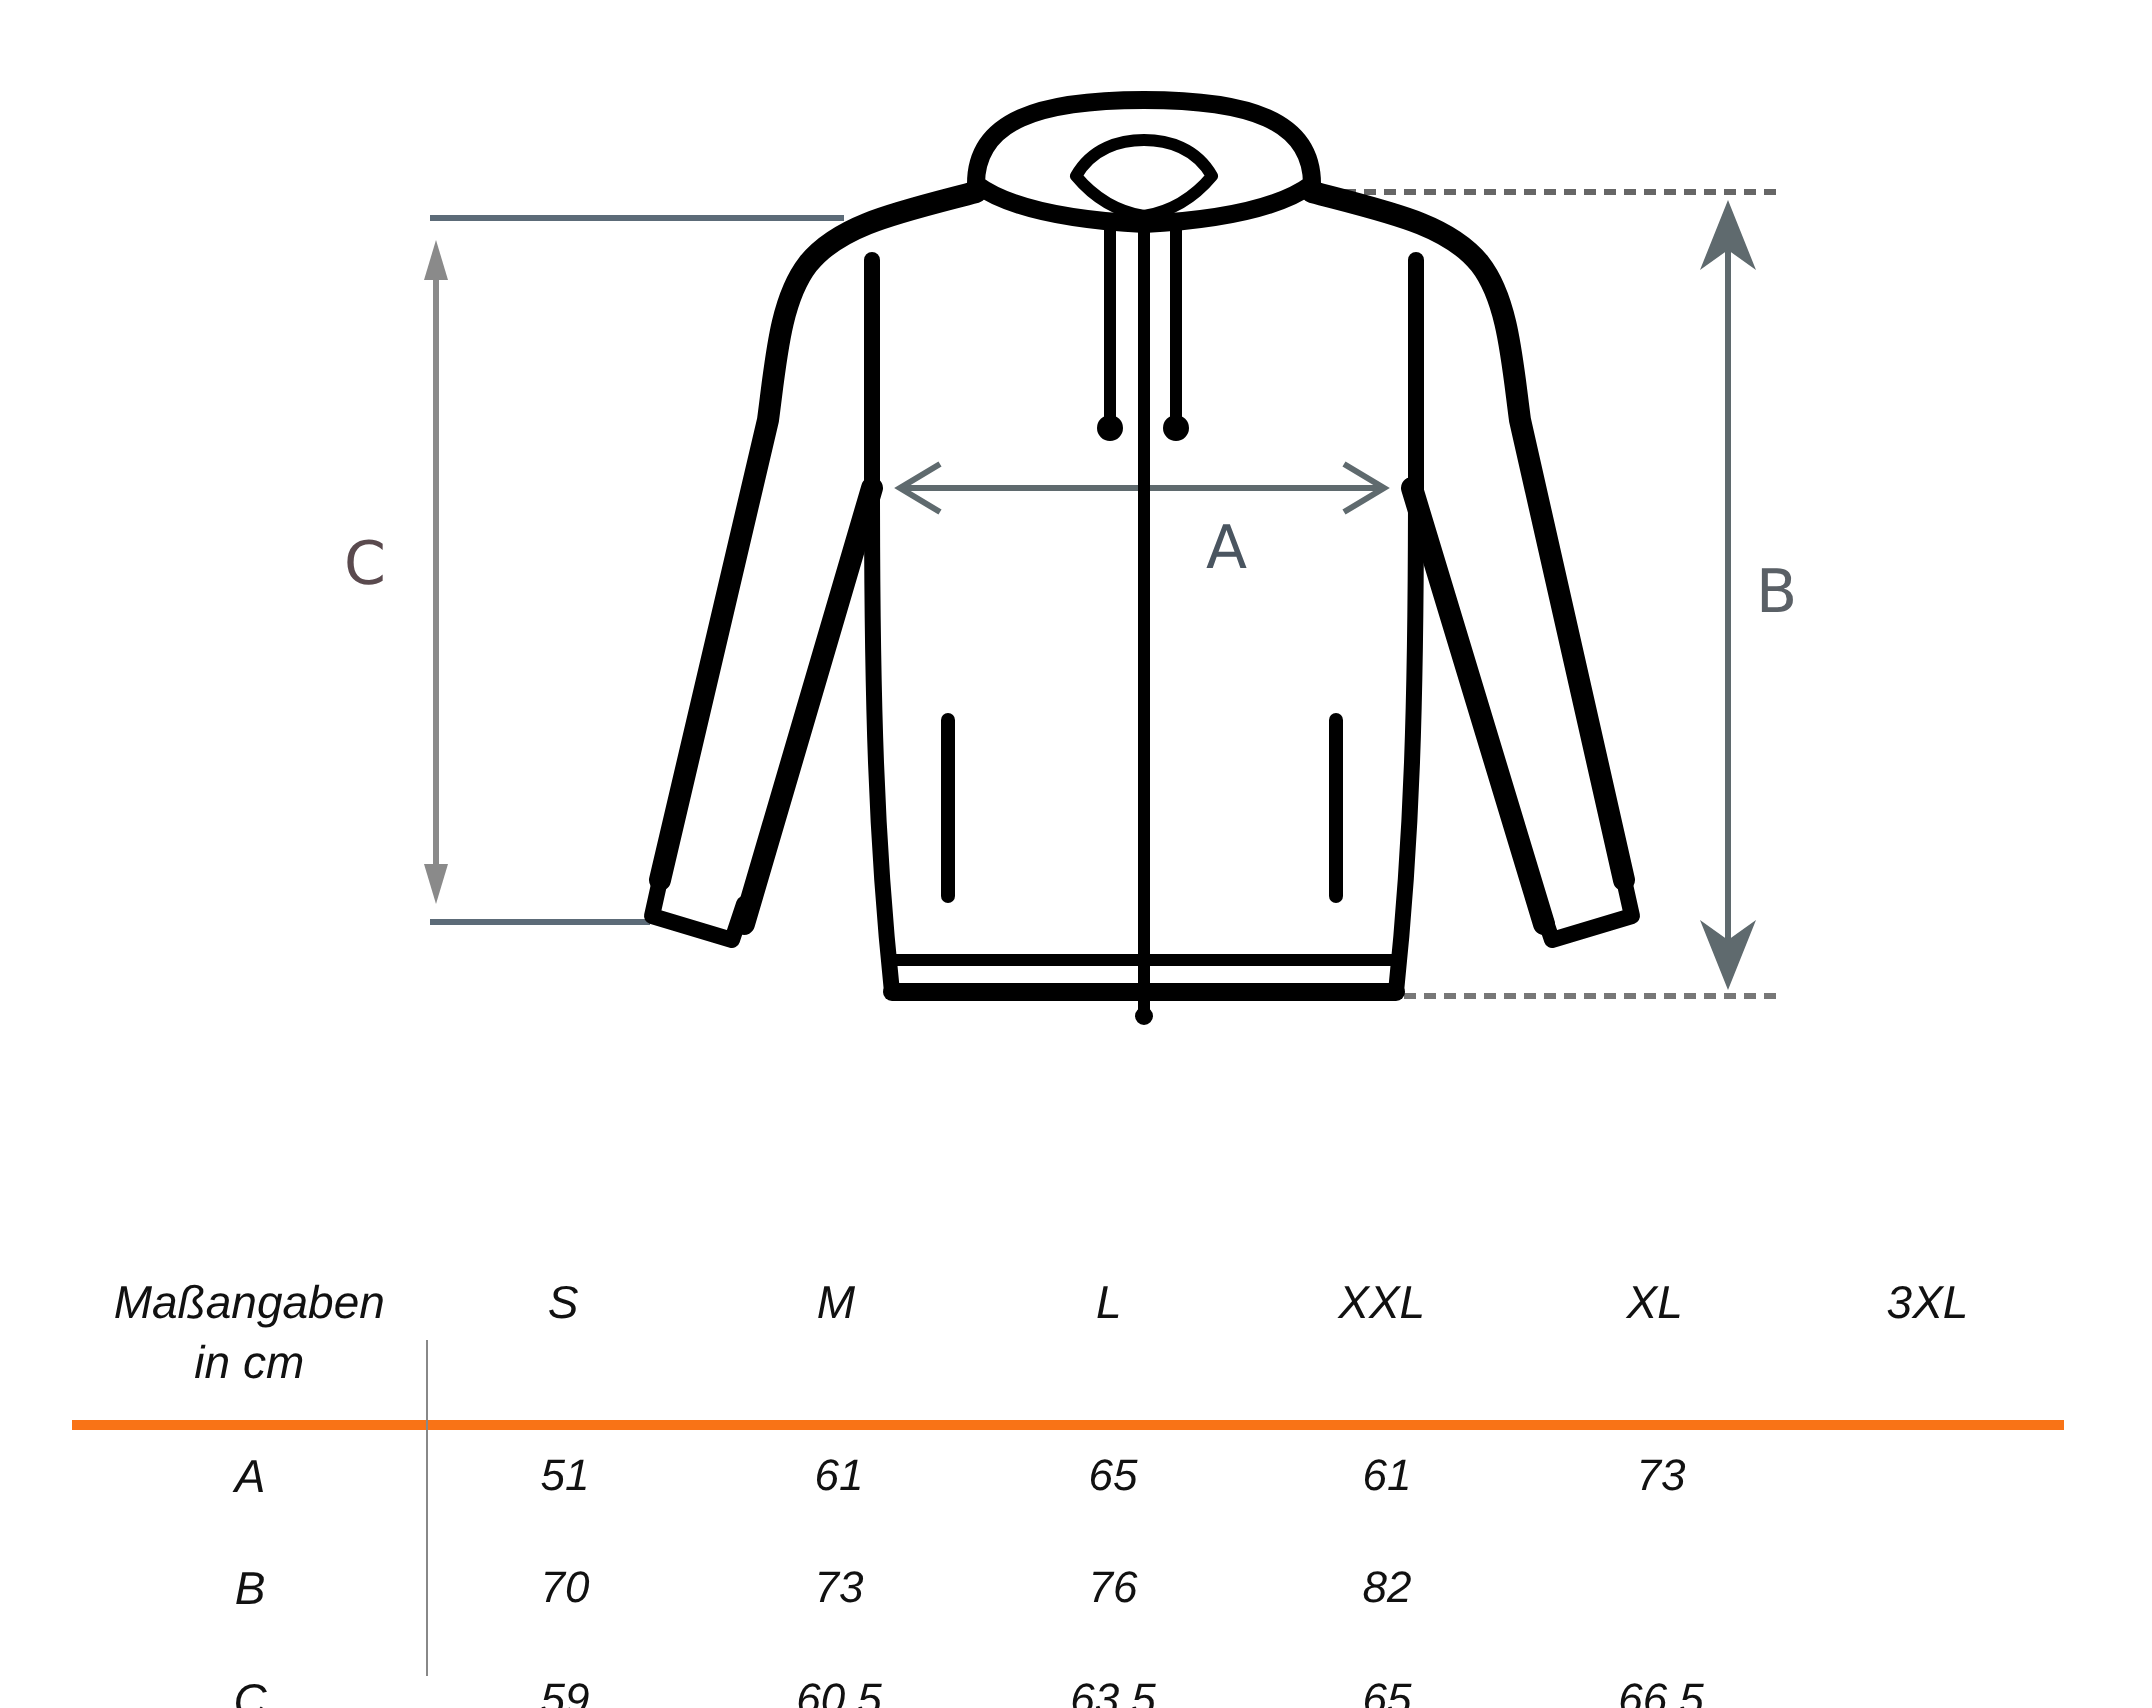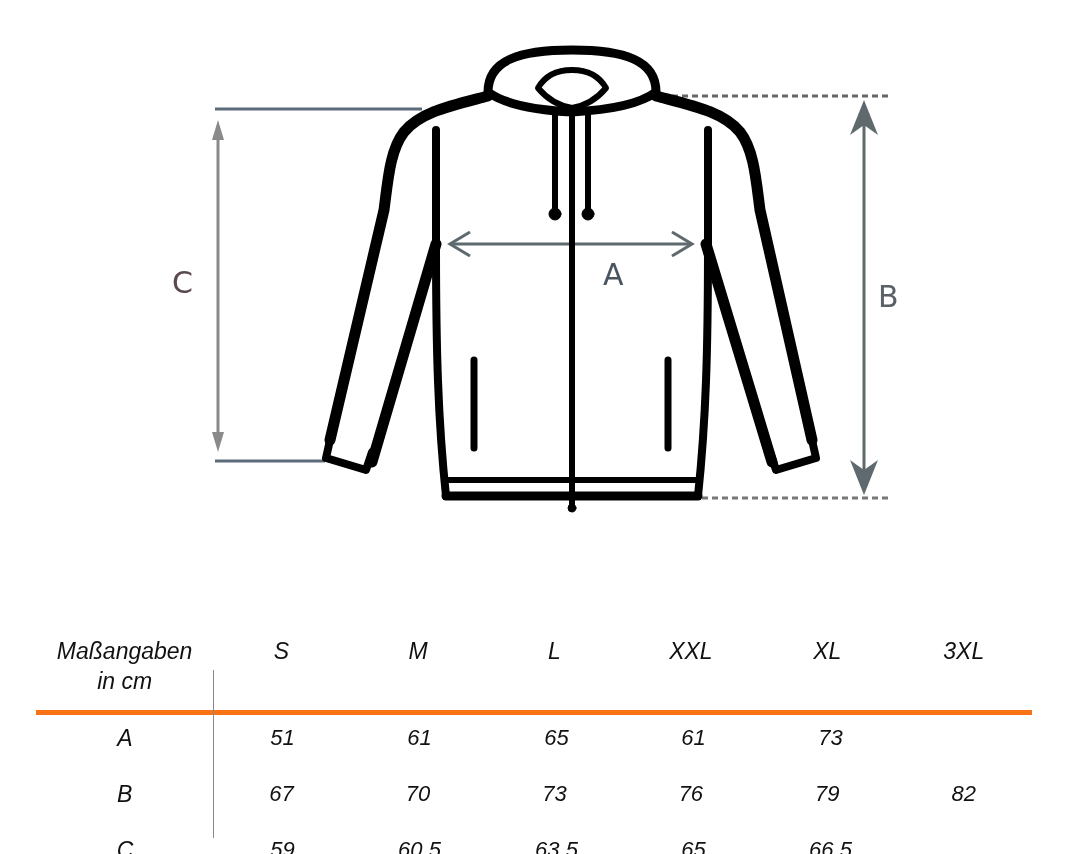--- a/index.html
+++ b/index.html
@@ -103,25 +103,23 @@
   <div class="row body-row" style="margin-top:4px">
     <div class="cell c0">A</div>
     <div class="cell cs">51</div>
     <div class="cell cs">61</div>
     <div class="cell cs">65</div>
     <div class="cell cs">61</div>
     <div class="cell cs">73</div>
   </div>
   <div class="row body-row">
     <div class="cell c0">B</div>
-    <div class="cell cs">67</div>
     <div class="cell cs">70</div>
     <div class="cell cs">73</div>
     <div class="cell cs">76</div>
-    <div class="cell cs">79</div>
     <div class="cell cs">82</div>
   </div>
   <div class="row body-row">
     <div class="cell c0">C</div>
     <div class="cell cs">59</div>
     <div class="cell cs">60,5</div>
     <div class="cell cs">63,5</div>
     <div class="cell cs">65</div>
     <div class="cell cs">66,5</div>
   </div>

